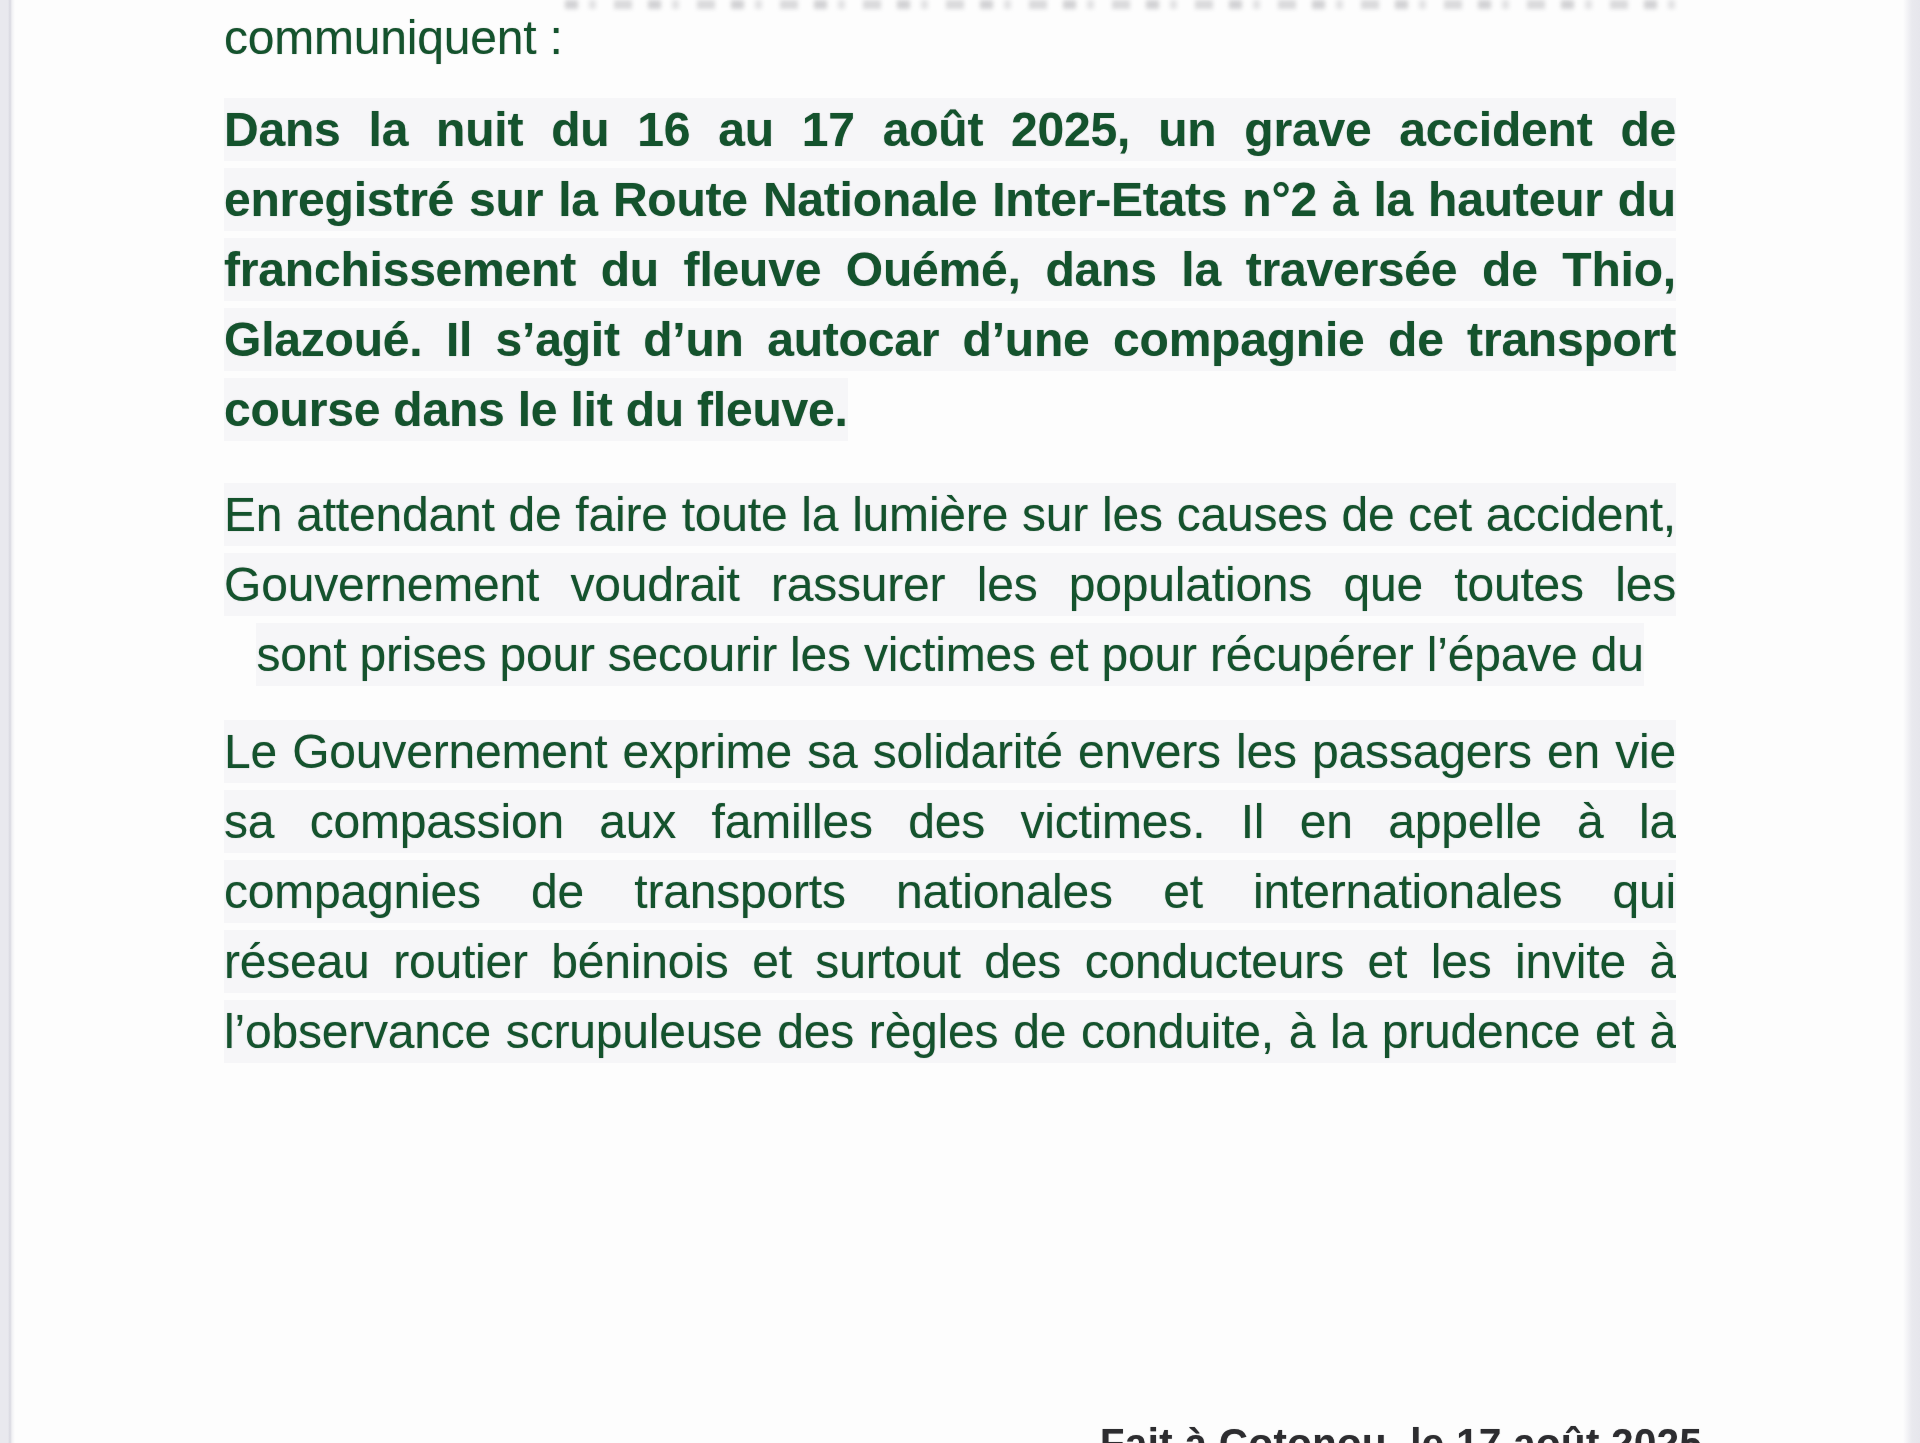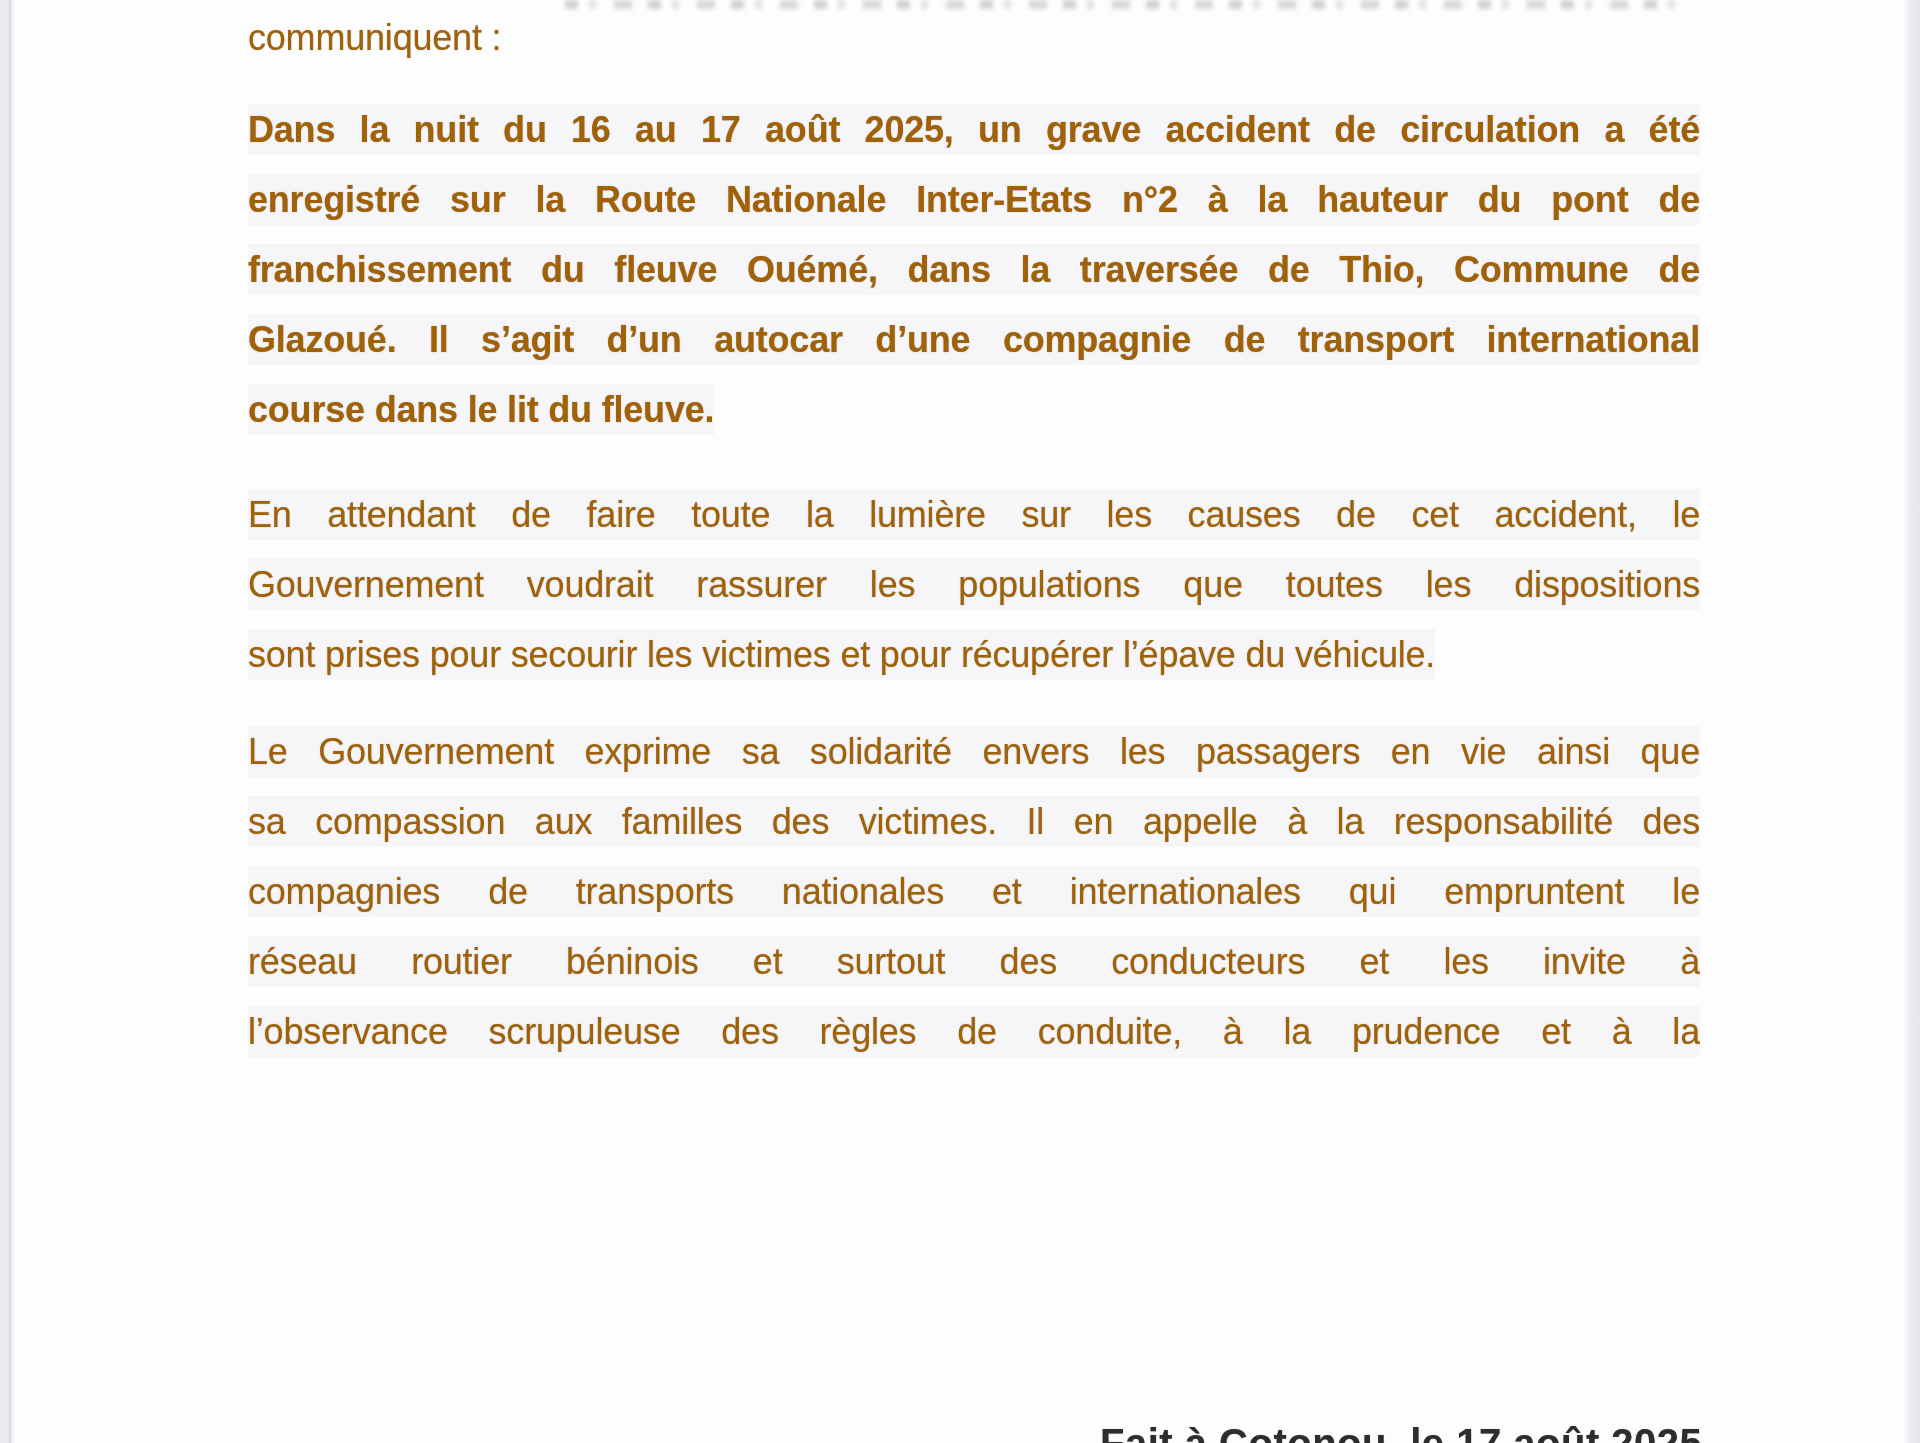--- a/index.html
+++ b/index.html
@@ -35,24 +35,24 @@
     width: 1125px; height: 9px;
     background: repeating-linear-gradient(90deg,
       rgba(110,110,118,0.55) 0 13px, transparent 13px 24px,
       rgba(130,130,138,0.40) 24px 31px, transparent 31px 49px,
       rgba(110,110,118,0.45) 49px 67px, transparent 67px 83px);
     filter: blur(2px);
     opacity: 0.55;
   }
   .content {
     position: absolute;
-    left: 248px; top: 3px;
+    left: 224px; top: 3px;
     width: 1452px;
-    color: #a16207;
-    font-size: 36px;
+    color: #14532d;
+    font-size: 48px;
     letter-spacing: -0.2px;
     text-shadow: 0 0 1.2px rgba(63,63,66,0.45);
   }
   .intro {
     height: 70px;
     line-height: 70px;
     text-align: left;
   }
   .para { margin-top: 0; }
   .para:nth-of-type(1) { margin-top: 22px; font-weight: bold; }

